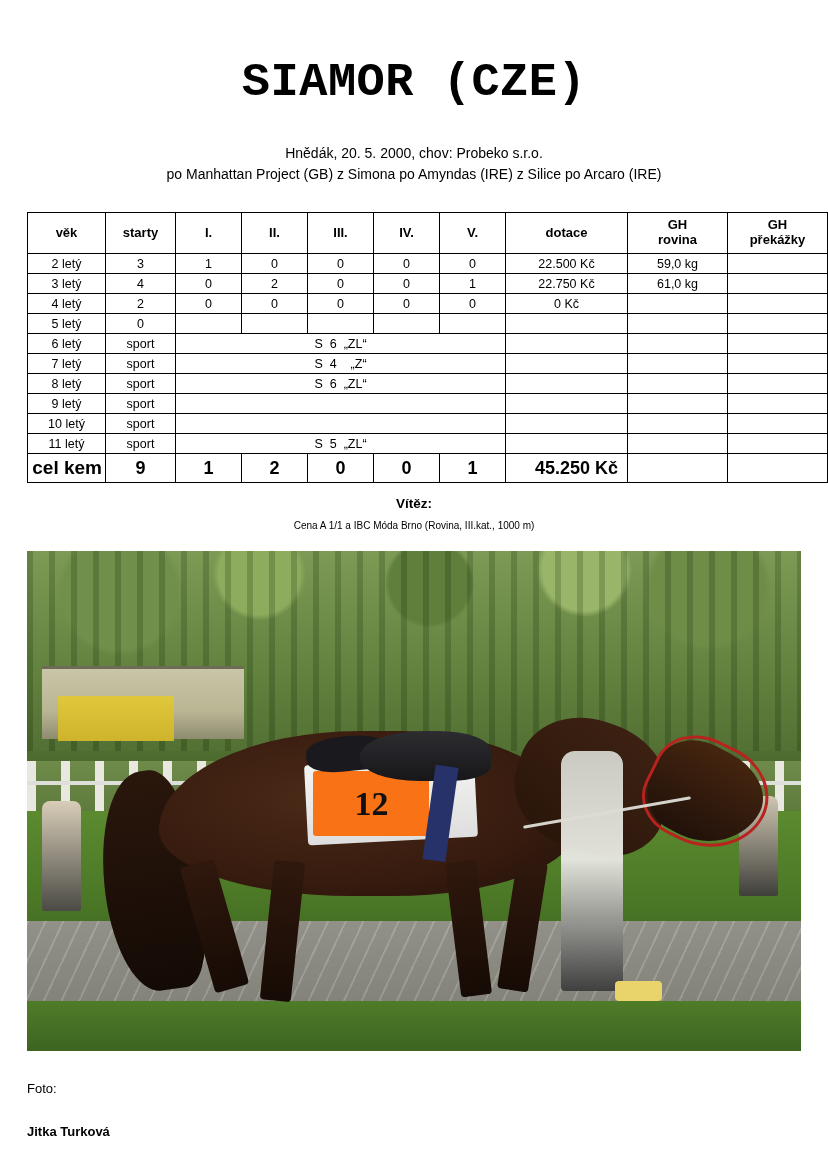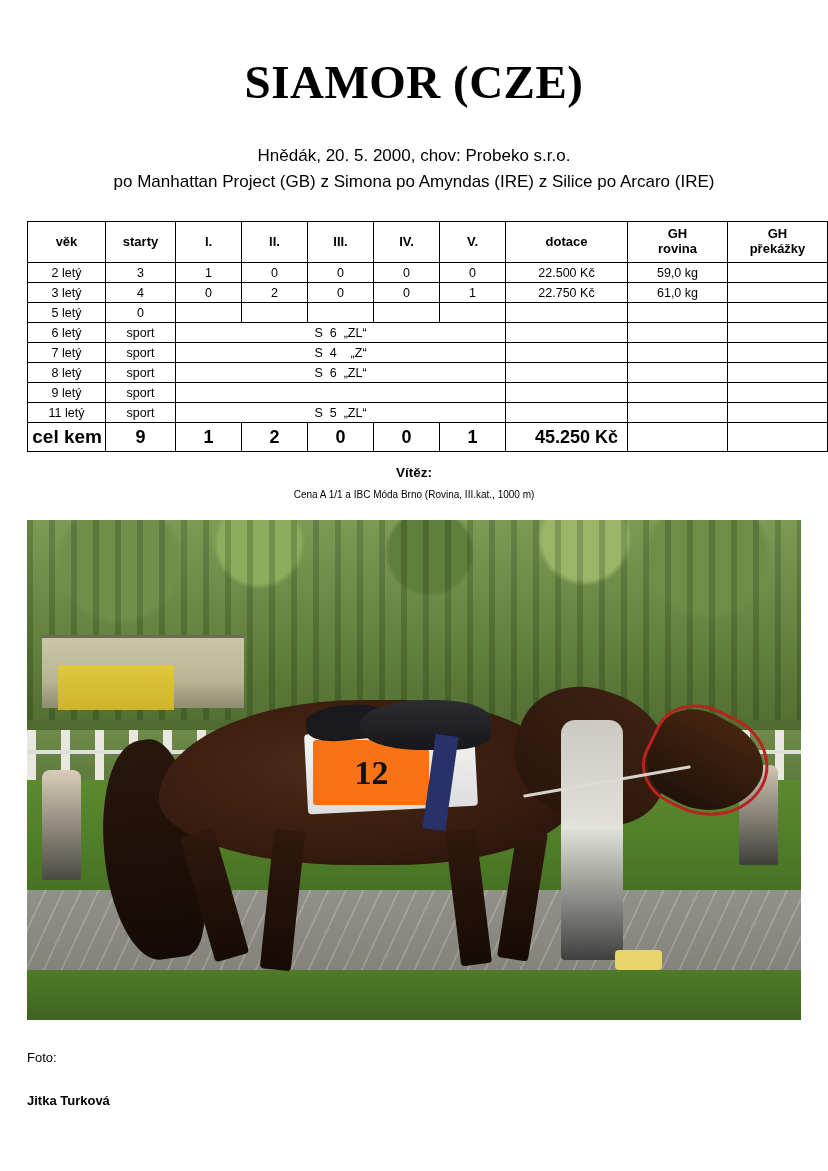--- a/index.html
+++ b/index.html
@@ -14,32 +14,32 @@
     color: #000000;
   }
   .page {
     width: 828px;
     min-height: 1171px;
     position: relative;
     box-sizing: border-box;
     padding: 0 27px;
   }
   .title {
-    font-family: Liberation Serif, serif;
+    font-family: Liberation Mono, monospace;
     font-weight: bold;
     font-size: 47px;
     text-align: center;
     letter-spacing: 0.5px;
     margin: 57px 0 16px 0;
     line-height: 1.1;
   }
   .subtitle-block {
     text-align: center;
     margin-top: 34px;
-    font-size: 17px;
+    font-size: 14px;
     line-height: 1.55;
   }
   .subtitle-block div {
     white-space: nowrap;
   }
   table.stats {
     width: 774px;
     margin: 26px auto 12px auto;
     border-collapse: collapse;
     font-size: 12.5px;
@@ -374,20 +374,32 @@
         <td>0</td>
         <td>2</td>
         <td>0</td>
         <td>0</td>
         <td>1</td>
         <td class="money">22.750 Kč</td>
         <td class="ghval">61,0 kg</td>
         <td></td>
       </tr>
 
+      <tr>
+        <td>4 letý</td>
+        <td>2</td>
+        <td>0</td>
+        <td>0</td>
+        <td>0</td>
+        <td>0</td>
+        <td>0</td>
+        <td class="money">0 Kč</td>
+        <td class="ghval"></td>
+        <td></td>
+      </tr>
 
       <tr>
         <td>5 letý</td>
         <td>0</td>
         <td></td>
         <td></td>
         <td></td>
         <td></td>
         <td></td>
         <td class="money"></td>
@@ -424,20 +436,28 @@
 
       <tr>
         <td>9 letý</td>
         <td>sport</td>
         <td class="discipline" colspan="5"></td>
         <td class="money"></td>
         <td class="ghval"></td>
         <td></td>
       </tr>
 
+      <tr>
+        <td>10 letý</td>
+        <td>sport</td>
+        <td class="discipline" colspan="5"></td>
+        <td class="money"></td>
+        <td class="ghval"></td>
+        <td></td>
+      </tr>
 
       <tr>
         <td>11 letý</td>
         <td>sport</td>
         <td class="discipline" colspan="5">S  5  „ZL“</td>
         <td class="money"></td>
         <td class="ghval"></td>
         <td></td>
       </tr>
 

